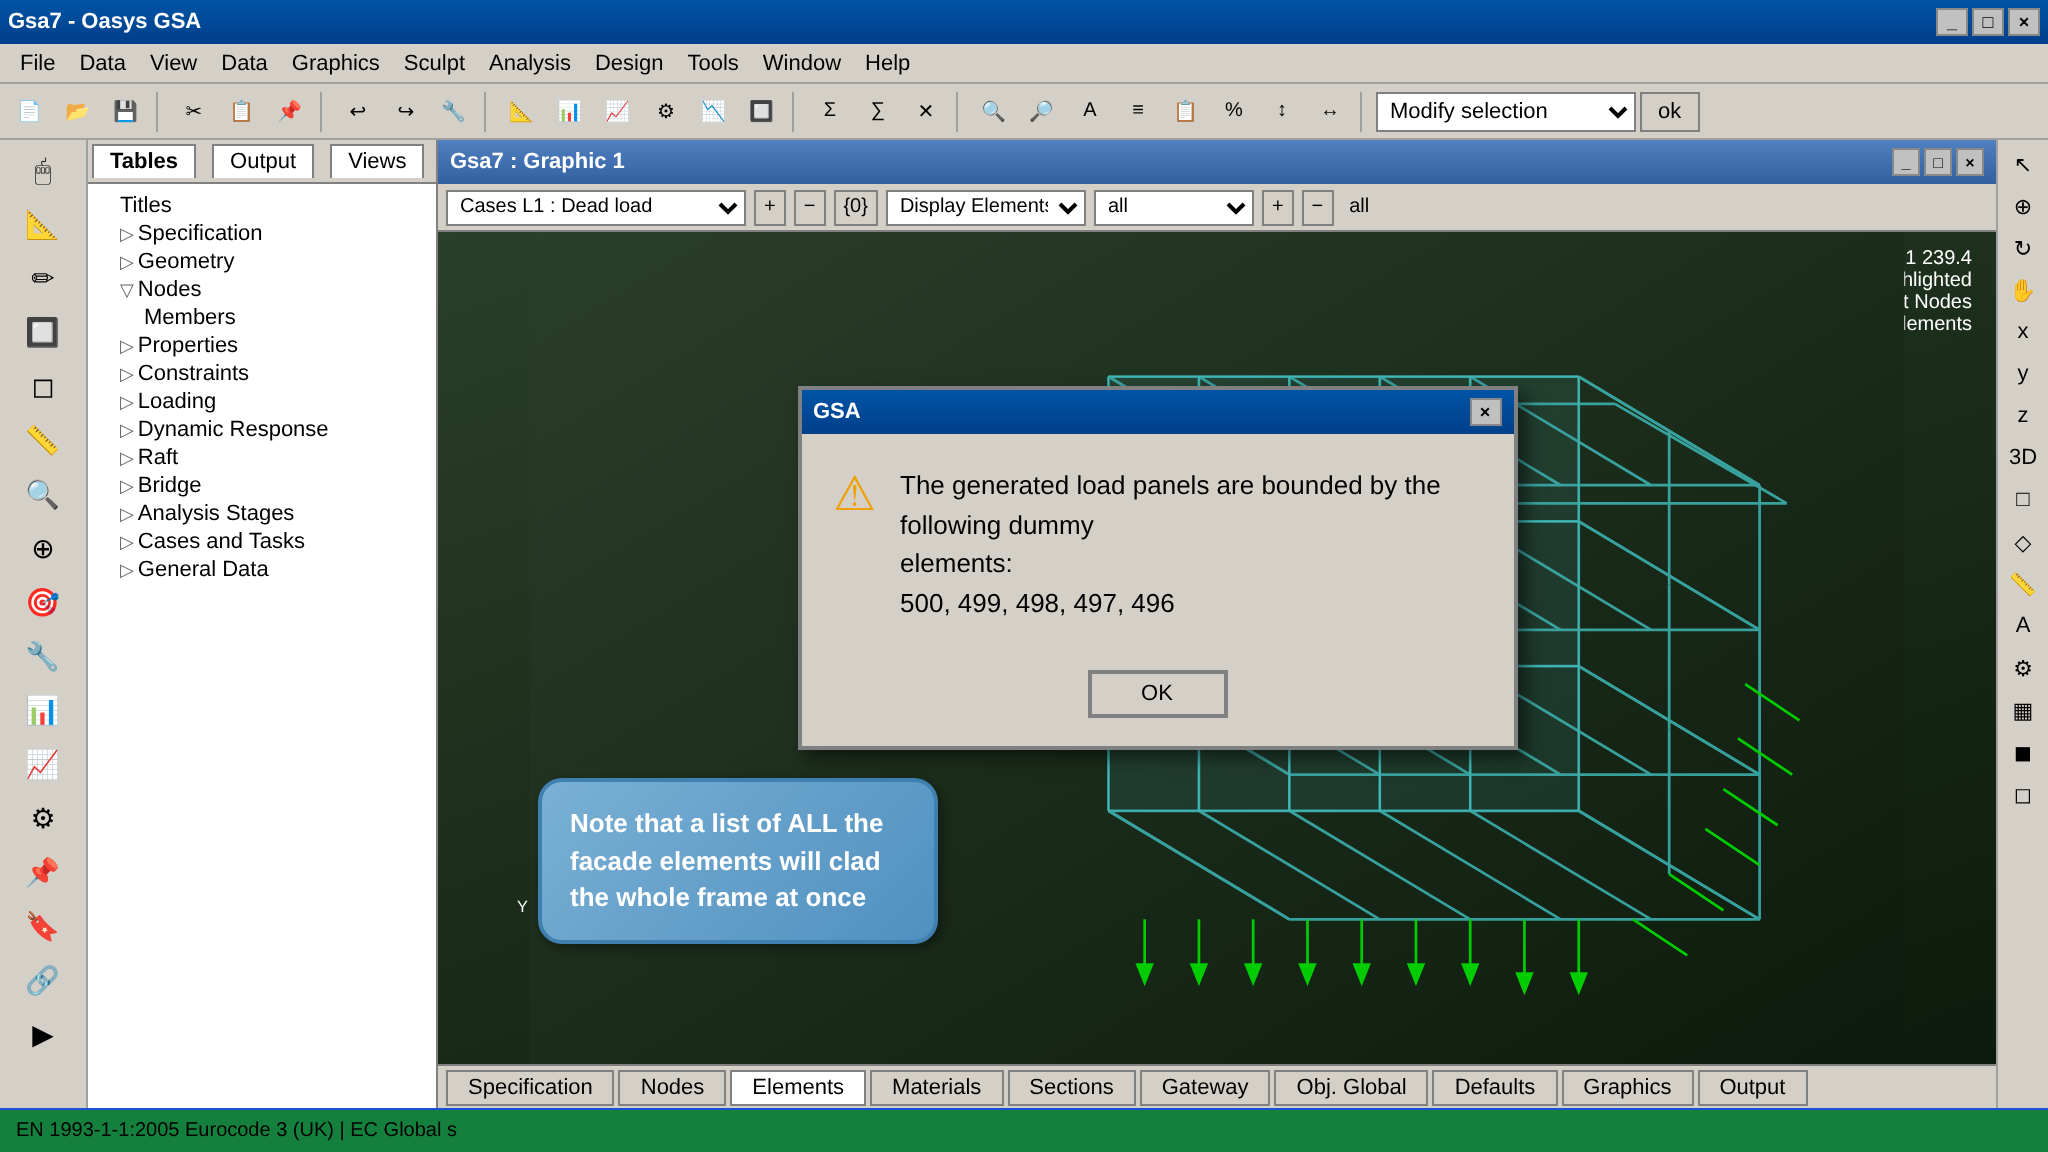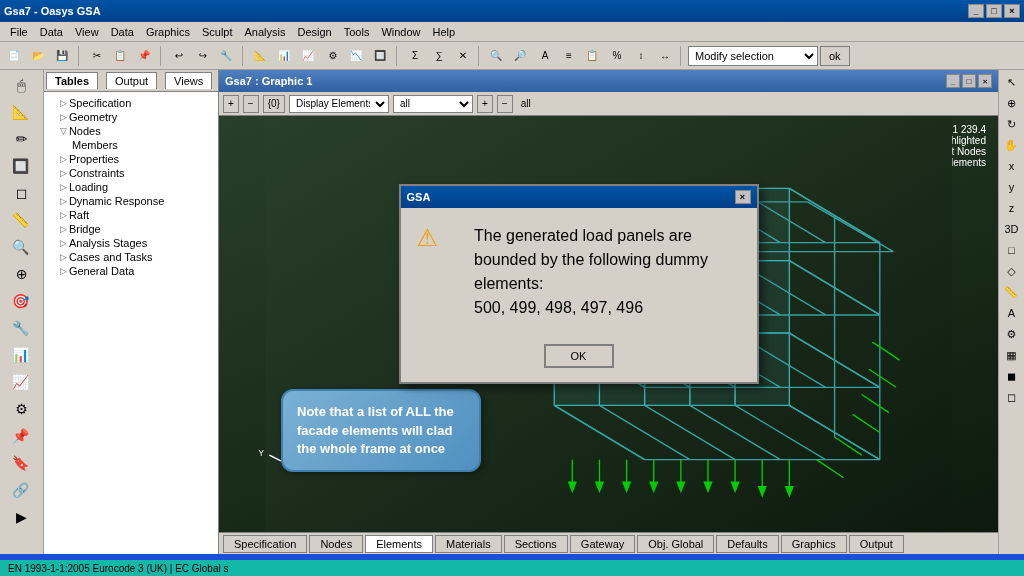--- a/index.html
+++ b/index.html
@@ -237,26 +237,26 @@
       font-size: 11px;
       background: #d4d0c8;
       border: 1px solid #808080;
       cursor: pointer;
     }
     .bottom-tab.active { background: white; }
 
     
     .status-bar {
       height: 22px;
-      background: #14b8a6;
+      background: #15803d;
       display: flex;
       align-items: center;
       padding: 0 8px;
       font-size: 10px;
-      border-top: 6px solid #1d4ed8;
+      border-top: 1px solid #1d4ed8;
     }
 
     
     .dialog-overlay {
       position: absolute;
       top: 0; left: 0; right: 0; bottom: 0;
       display: flex;
       align-items: center;
       justify-content: center;
       pointer-events: none;
@@ -291,43 +291,42 @@
       display: flex;
       gap: 12px;
       align-items: flex-start;
     }
     .warning-icon {
       font-size: 24px;
       color: #f0a000;
       flex-shrink: 0;
     }
     .dialog-text {
-      font-size: 16px;
+      font-size: 13px;
       color: #000;
       line-height: 1.5;
-      margin-left: 24px;
     }
     .dialog-footer {
       display: flex;
       justify-content: center;
       padding: 8px 16px 14px;
     }
     .dialog-ok-btn {
       width: 70px; height: 24px;
       background: #d4d0c8;
       border: 2px solid #808080;
       font-size: 11px;
       cursor: pointer;
     }
 
     
     .tooltip-bubble {
       position: absolute;
       bottom: 60px;
-      left: 62px;
+      left: 50px;
       background: linear-gradient(135deg, #7ab0d4, #5090c0);
       border: 2px solid #4080b0;
       border-radius: 12px;
       padding: 12px 14px;
       width: 200px;
       color: white;
       font-size: 13px;
       font-weight: bold;
       line-height: 1.4;
       box-shadow: 2px 2px 6px rgba(0,0,0,0.4);
@@ -442,20 +441,23 @@
 
   <div class="tables-panel">
     <div class="tables-header">
       <span class="tables-tab active">Tables</span>
       <span class="tables-tab">Output</span>
       <span class="tables-tab">Views</span>
       <div class="tables-close">×</div>
     </div>
     <div class="tree-view">
       <div class="tree-item indent1">
+        <span>Titles</span>
+      </div>
+      <div class="tree-item indent1">
         <span class="tree-expand">▷</span>
         <span>Specification</span>
       </div>
       <div class="tree-item indent1">
         <span class="tree-expand">▷</span>
         <span>Geometry</span>
       </div>
       <div class="tree-item indent1">
         <span class="tree-expand">▽</span>
         <span>Nodes</span>
@@ -507,20 +509,23 @@
     <div class="gfx-title-bar">
       <span>Gsa7 : Graphic 1</span>
       <div class="gfx-title-btns">
         <div class="gfx-tb-btn">_</div>
         <div class="gfx-tb-btn">□</div>
         <div class="gfx-tb-btn">×</div>
       </div>
     </div>
 
     <div class="graphics-toolbar">
+      <select class="case-select">
+        <option>Cases  L1 : Dead load</option>
+      </select>
       <button class="gfx-btn">+</button>
       <button class="gfx-btn">−</button>
       <button class="gfx-btn">{0}</button>
       <select class="display-select">
         <option>Display Elements</option>
       </select>
       <select class="all-select">
         <option>all</option>
       </select>
       <button class="gfx-btn">+</button>

